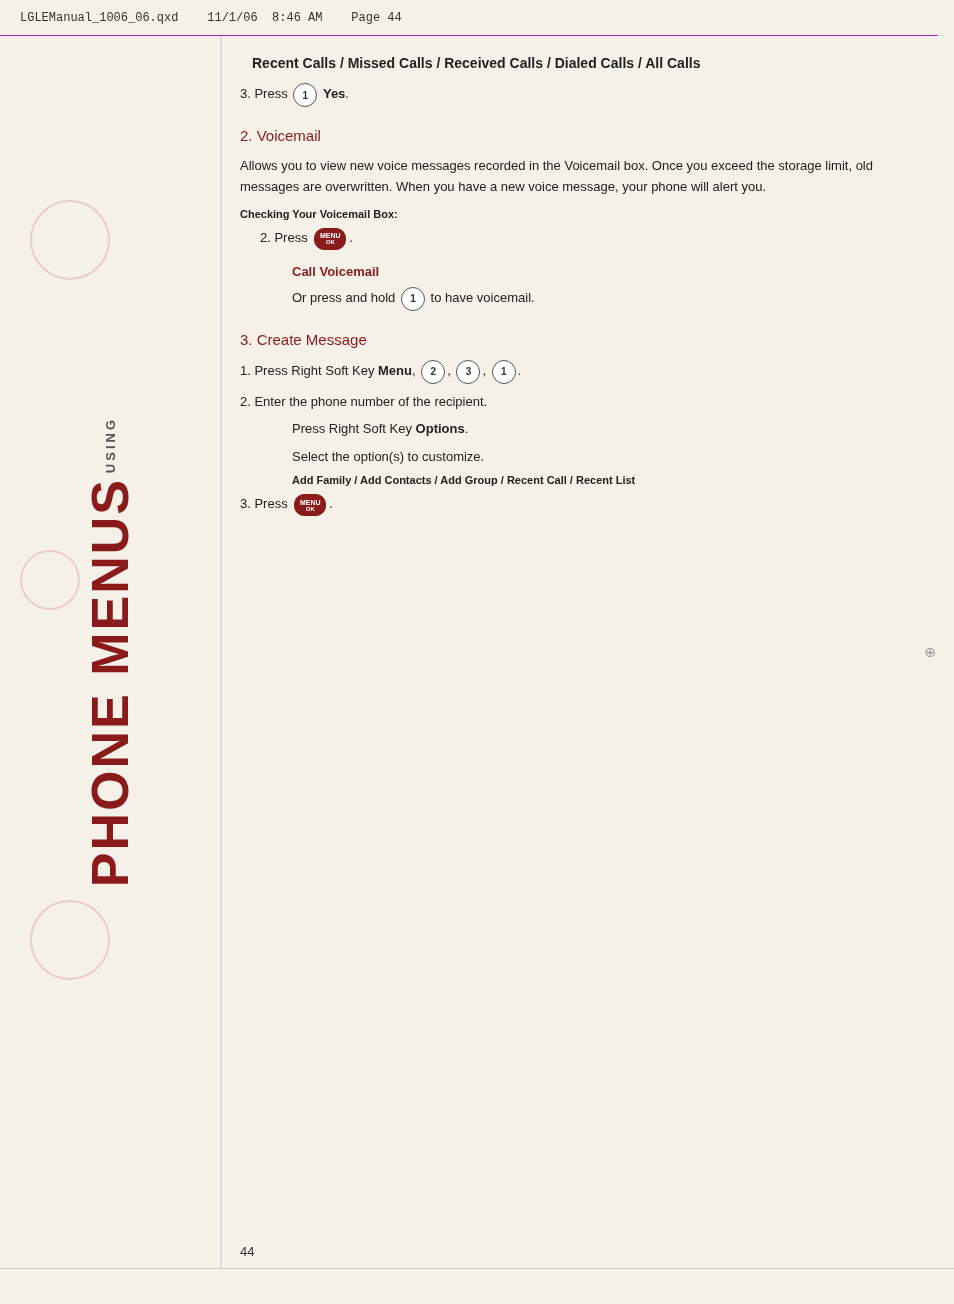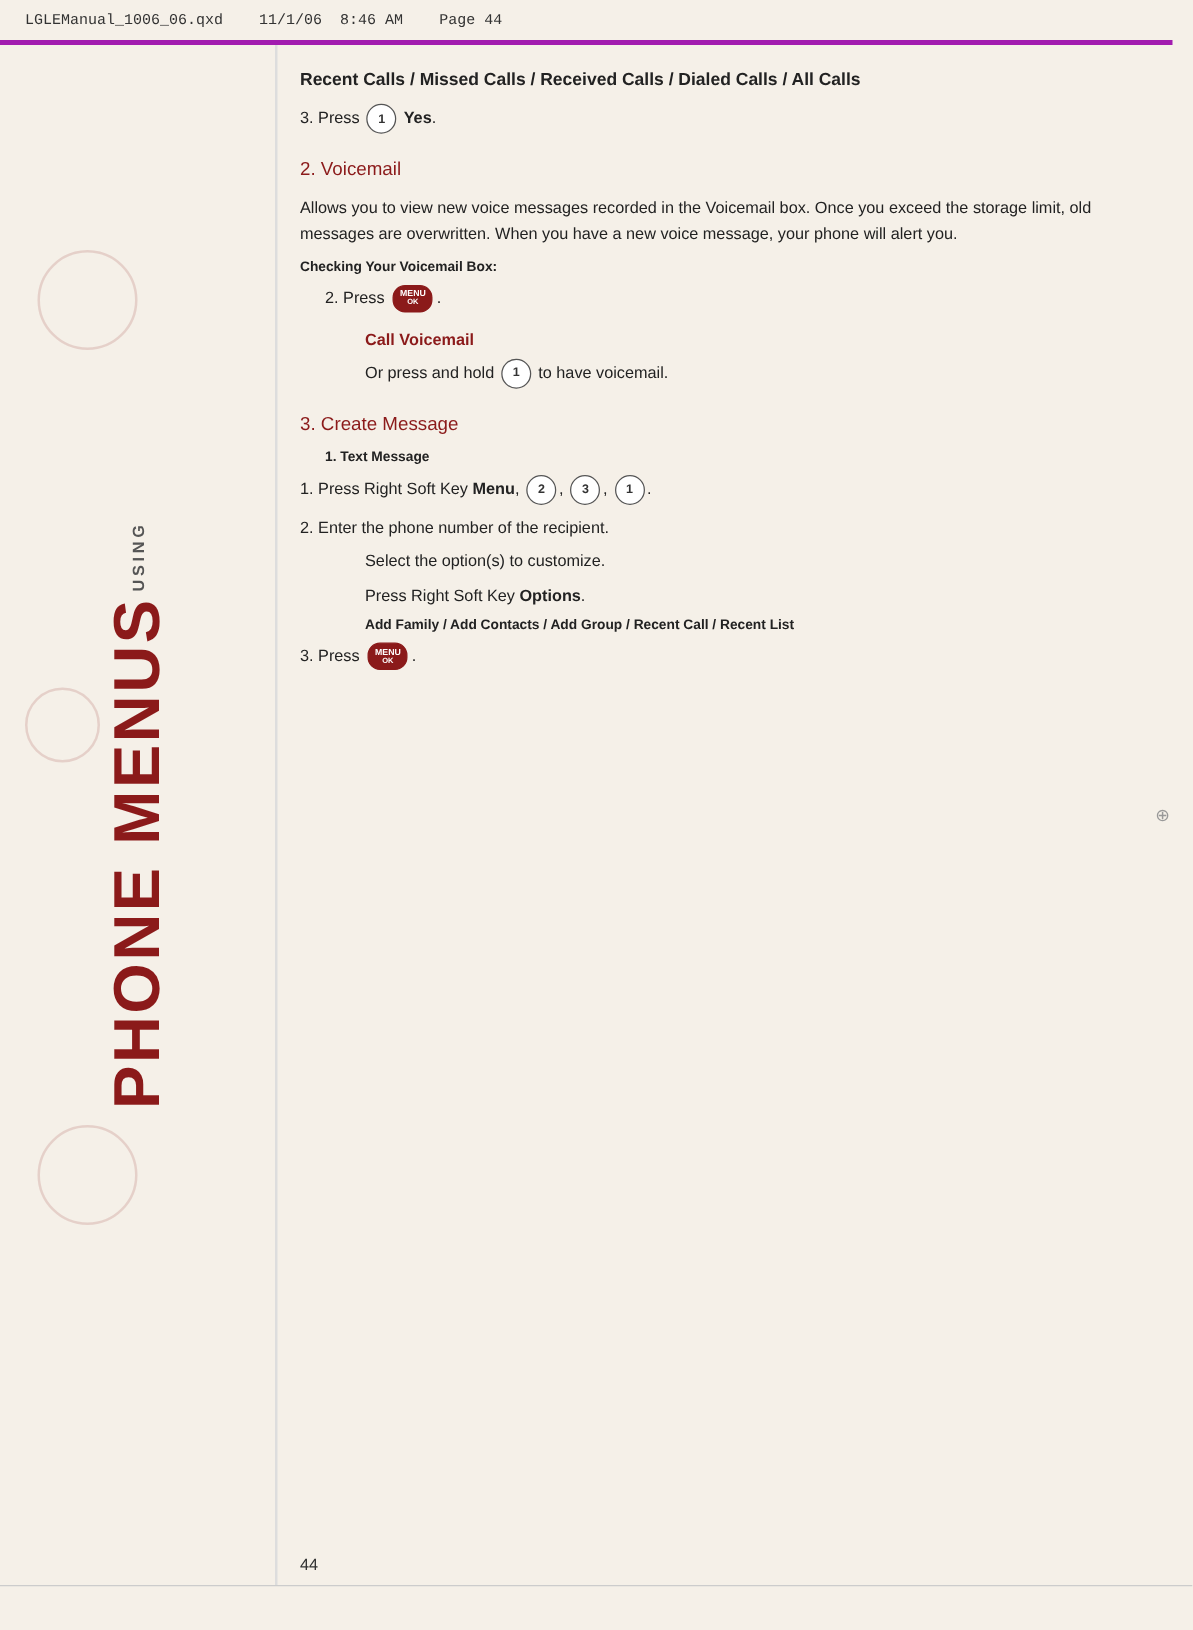--- a/index.html
+++ b/index.html
@@ -13,21 +13,21 @@
     }
 
     
     .header-bar {
       position: absolute;
       top: 0;
       left: 0;
       right: 16px;
       height: 36px;
       background: #f5f0e8;
-      border-bottom: 4px solid #a21caf;
+      border-bottom: 1px solid #a21caf;
       display: flex;
       align-items: center;
       padding: 0 20px;
       font-size: 12px;
       color: #333;
       font-family: 'Courier New', monospace;
     }
 
     
     .footer-bar {
@@ -283,21 +283,21 @@
     <span class="phone-menus-text">PHONE MENUS</span>
   </div>
 </div>
 
 <div class="deco-circle-top"></div>
 <div class="deco-circle-mid"></div>
 <div class="deco-circle-bot"></div>
 
 <div class="main-content">
 
-  <div class="section-heading" style="margin-bottom:12px;">Recent Calls / Missed Calls  / Received Calls / Dialed Calls / All Calls</div>
+  <div class="section-heading" style="margin-bottom:12px;margin-left:12px;">Recent Calls / Missed Calls  / Received Calls / Dialed Calls / All Calls</div>
 
   <div class="step-text">
     <span>3. Press</span>
     <span class="key-btn">1</span>
     <strong>Yes</strong>.
   </div>
 
   <div class="section-title">2. Voicemail</div>
 
   <div class="body-text">Allows you to view new voice messages recorded in the Voicemail box. Once you exceed the storage limit, old messages are overwritten. When you have a new voice message, your phone will alert you.</div>
@@ -315,38 +315,37 @@
 
   <div class="subsection-title indent-2">Call Voicemail</div>
   <div class="step-text indent-2">
     <span>Or press and hold</span>
     <span class="key-btn">1</span>
     <span>to have voicemail.</span>
   </div>
 
   <div class="section-title">3. Create Message</div>
 
-  <div class="bold-heading indent-1">1. Text Message</div>
 
 
   <div class="step-text">
     <span>1. Press Right Soft Key <strong>Menu</strong>, </span>
     <span class="key-btn">2</span>,
     <span class="key-btn">3</span>,
     <span class="key-btn">1</span>.
   </div>
 
   <div class="step-text">2. Enter the phone number of the recipient.</div>
 
-  <div class="step-text indent-2">Select the option(s) to customize.</div>
-
   <div class="step-text indent-2">
     <span>Press Right Soft Key</span>
     <strong>Options</strong>.
   </div>
+
+  <div class="step-text indent-2">Select the option(s) to customize.</div>
 
   <div class="bold-heading indent-2">Add Family / Add Contacts / Add Group / Recent Call / Recent List</div>
 
   <div class="step-text">
     <span>3. Press</span>
     <span class="key-btn-ok" style="font-size:7px; background:#8b1a1a; border-color:#8b1a1a; color:white; width:32px; height:22px; border-radius:10px; display:inline-flex; align-items:center; justify-content:center; flex-direction:column; vertical-align:middle; margin:0 3px; font-weight:bold;">
       <span style="font-size:7px; line-height:1;">MENU</span>
       <span style="font-size:6px; line-height:1;">OK</span>
     </span>.
   </div>

